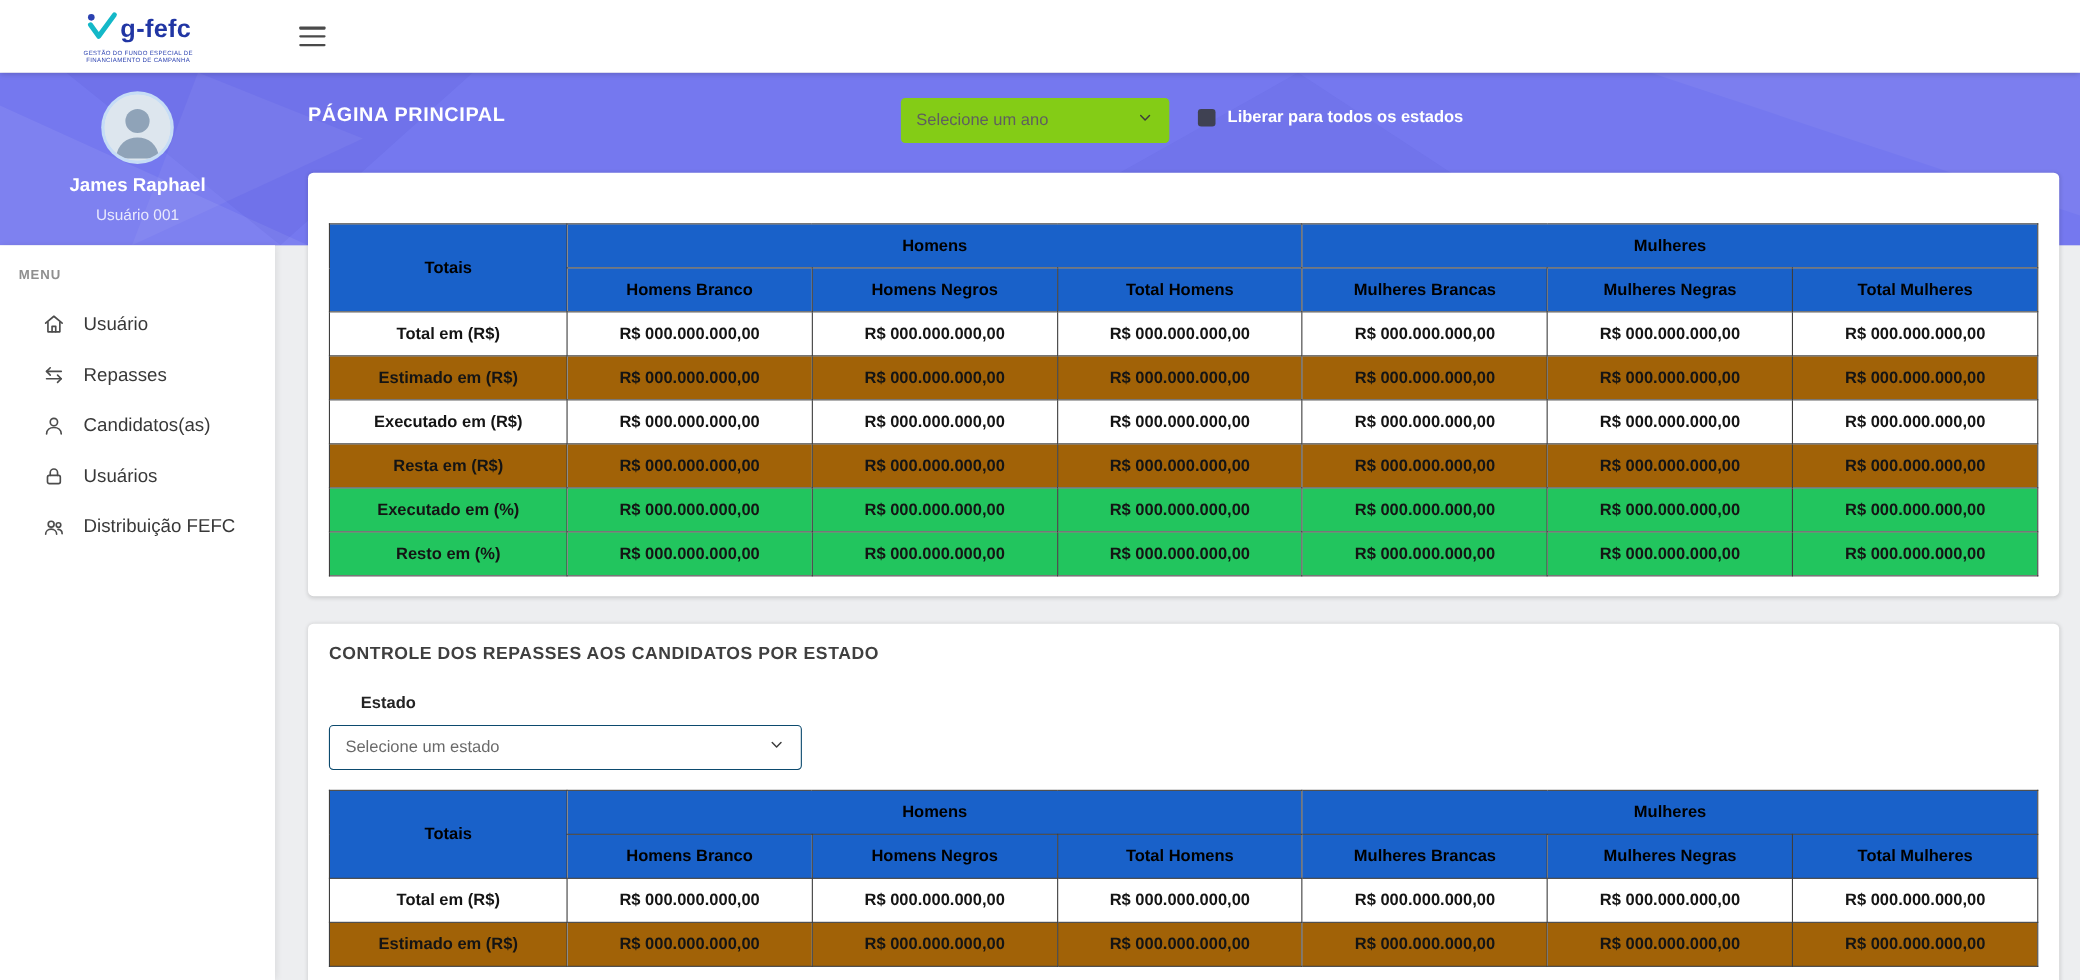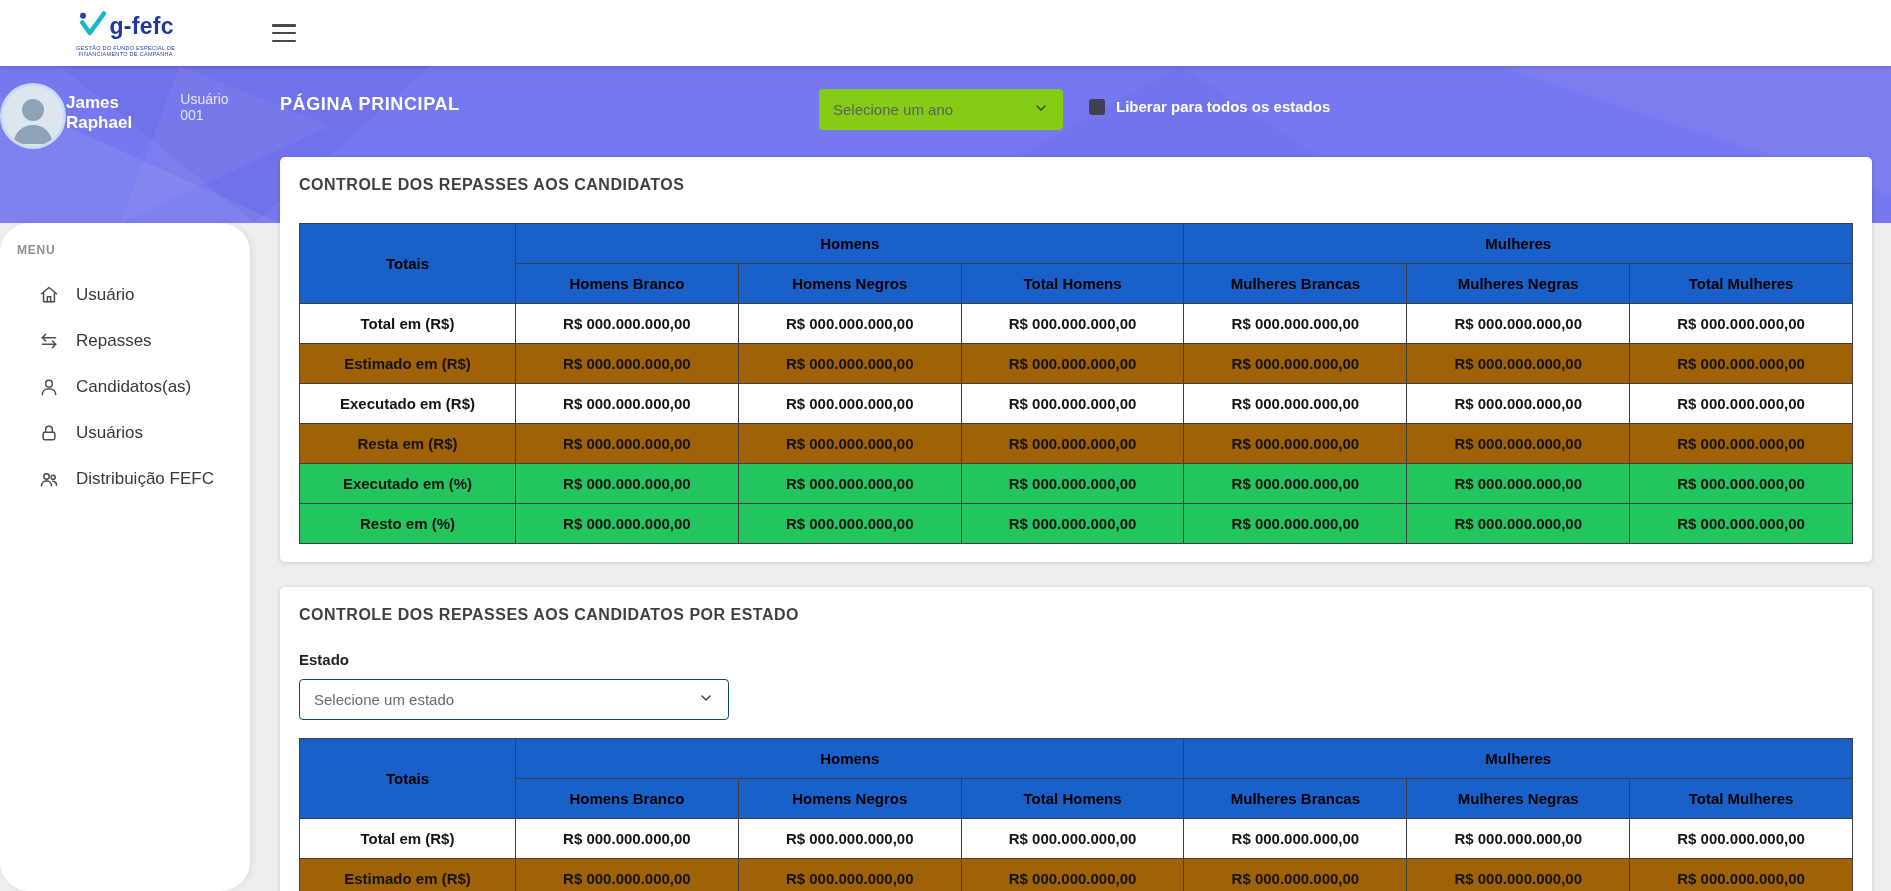--- a/index.html
+++ b/index.html
@@ -31,29 +31,29 @@
     position:absolute; top:66px; left:0; width:100%; height:157px;
     background:#7578ef; z-index:1; overflow:hidden;
   }
   .purple-band svg { position:absolute; inset:0; width:100%; height:100%; }
 
   
   .sidebar {
     position:absolute; left:0; top:66px; bottom:0; width:250px;
     z-index:10; display:flex; flex-direction:column;
   }
-  .sidebar-head { height:157px; display:flex; flex-direction:row; padding-top:17px; }
+  .sidebar-head { height:157px; display:flex; flex-direction:column; align-items:center; padding-top:17px; }
   .avatar {
     width:66px; height:66px; border-radius:50%;
     border:3px solid rgba(195,219,246,.9);
     background:#dfe7ee; overflow:hidden; flex:none;
   }
   .user-name { margin-top:10px; font-size:17px; font-weight:700; color:#fff; }
   .user-role { margin-top:8px; font-size:14px; color:rgba(255,255,255,.82); }
-  .sidebar-menu { flex:1; background:#fff; box-shadow:2px 0 6px rgba(0,0,0,.07); padding-top:20px;border-radius:29px; }
+  .sidebar-menu { flex:1; background:#fff; box-shadow:2px 0 6px rgba(0,0,0,.07); padding-top:20px; }
   .menu-label { margin-left:17px; font-size:12px; font-weight:700; color:#8f8f8f; letter-spacing:.8px; }
   .menu-items { margin-top:15px; }
   .menu-item { height:46px; display:flex; align-items:center; padding-left:38px; gap:16px; cursor:pointer; }
   .menu-item .mi-icon { width:22px; height:22px; display:flex; align-items:center; justify-content:center; }
   .menu-item .mi-label { font-size:17px; color:#383838; }
 
   
   .main { position:absolute; left:250px; top:66px; right:0; bottom:0; z-index:5; padding:0 19px 0 30px; }
   .page-header { position:relative; height:91px; }
   .page-title { position:absolute; left:0; top:28px; font-size:18px; font-weight:700; color:#fff; letter-spacing:.6px; }
@@ -68,21 +68,21 @@
   .liberar .cbx-label { font-size:15px; font-weight:700; color:#fff; }
 
   
   .card {
     background:#fff; border-radius:5px; box-shadow:0 1px 4px rgba(0,0,0,.16);
     padding:18px 19px; position:relative;
   }
   .card-2 { margin-top:25px; padding-bottom:30px; }
   .card-title { font-size:16px; font-weight:600; color:#3f3f3f; letter-spacing:.5px; line-height:20px; }
 
-  .estado-label { margin-top:26px; font-size:15px; font-weight:700; color:#232323; line-height:18px; }
+  .estado-label { margin-top:26px; font-size:15px; font-weight:700; color:#232323; line-height:18px;margin-left:29px; }
   .estado-select {
     margin-top:10px; width:430px; height:41px; background:#fff;
     border:1px solid #0c4a6e; border-radius:4px;
     display:flex; align-items:center; justify-content:space-between;
     padding:0 14px; cursor:pointer;
   }
   .estado-select .sel-text { font-size:15px; color:#6a6a6a; }
 
   
   table.repasses { width:100%; border-collapse:collapse; table-layout:fixed; margin-top:28px; }
@@ -215,21 +215,20 @@
           </svg>
       </span>
     </div>
     <div class="liberar">
       <span class="cbx"></span>
       <span class="cbx-label">Liberar para todos os estados</span>
     </div>
   </div>
 
   <section class="card card-1">
-    <div class="card-title">CONTROLE DOS REPASSES AOS CANDIDATOS</div>
     <table class="repasses">
       <colgroup>
           <col class="c0">
           <col>
           <col>
           <col>
           <col>
           <col>
           <col>
         </colgroup>

